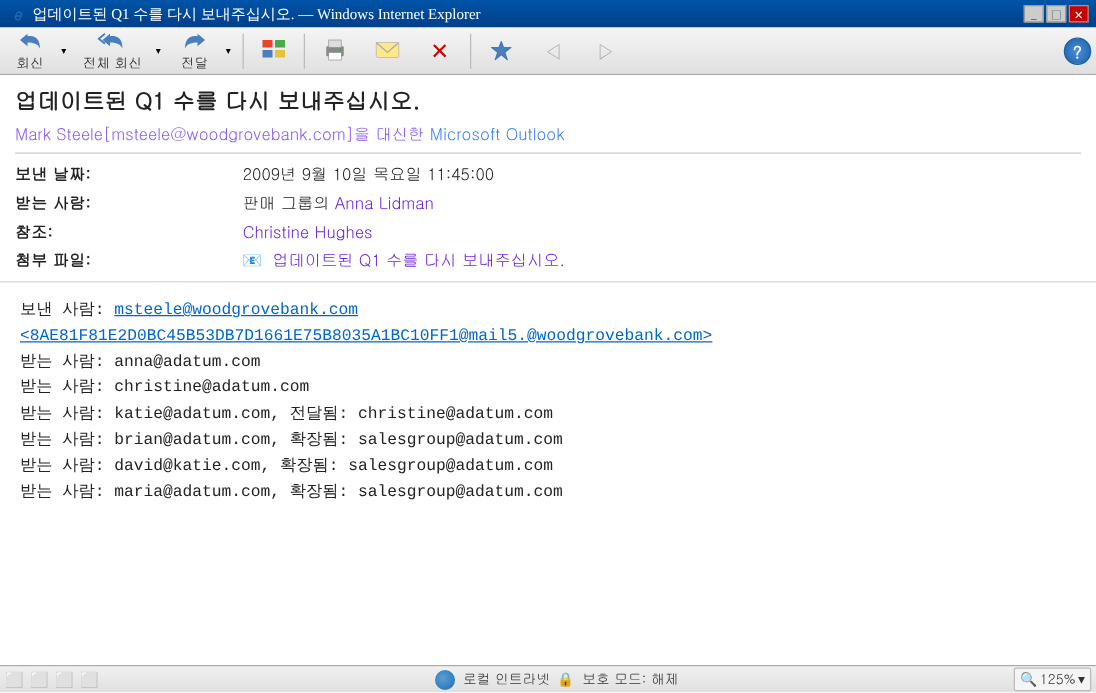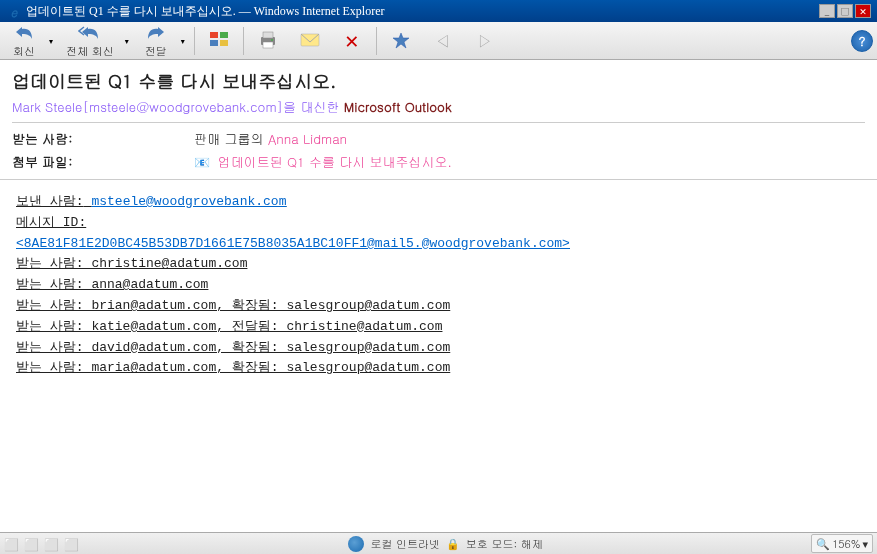--- a/index.html
+++ b/index.html
@@ -135,22 +135,22 @@
     .msg-sender-line {
       font-size: 13px;
       color: #555;
       margin-bottom: 6px;
     }
     .msg-sender-line a, .msg-sender-link {
       color: #8b5cf6;
       text-decoration: none;
     }
     .outlook-text {
-      color: #7f1d1d;
-      font-weight: bold;
+      color: #3b82f6;
+      font-weight: normal;
     }
     .header-table {
       width: 100%;
       border-collapse: collapse;
     }
     .header-table td {
       padding: 2px 0;
       vertical-align: top;
     }
     .header-label {
@@ -159,39 +159,38 @@
       white-space: nowrap;
       padding-right: 8px;
       font-size: 13px;
       min-width: 70px;
     }
     .header-value {
       color: #222;
       font-size: 13px;
     }
     .header-link {
-      color: #ec4899;
+      color: #6d28d9;
       text-decoration: none;
     }
     .attachment-icon {
       font-size: 13px;
       margin-right: 3px;
     }
 
     
     .msg-body {
       flex: 1;
       background: #fff;
       padding: 12px 16px;
       overflow-y: auto;
       font-size: 13px;
       color: #222;
       font-family: 'Courier New', monospace;
       line-height: 1.6;
-      text-decoration: underline;
     }
     .body-link {
       color: #0066cc;
       text-decoration: underline;
     }
 
     
     .status-bar {
       background: linear-gradient(to bottom, #f0f0f0, #e0e0e0);
       border-top: 1px solid #aaa;
@@ -378,73 +377,80 @@
 
 <div class="msg-header">
   <div class="msg-subject">업데이트된 Q1 수를 다시 보내주십시오.</div>
   <div class="msg-sender-line">
     <span class="msg-sender-link">Mark Steele[msteele@woodgrovebank.com]을 대신한</span>
     <span class="outlook-text">Microsoft Outlook</span>
   </div>
   <hr class="divider-h">
   <table class="header-table">
     <tbody>
+        <tr>
+      <td class="header-label">보낸 날짜:</td>
+      <td class="header-value">2009년 9월 10일 목요일 11:45:00</td>
+    </tr>
     <tr>
       <td class="header-label">받는 사람:</td>
       <td class="header-value">
         <span>판매 그룹의</span>
         <a class="header-link">Anna Lidman</a>
+      </td>
+    </tr>
+    <tr>
+      <td class="header-label">참조:</td>
+      <td class="header-value">
+        <a class="header-link">Christine Hughes</a>
       </td>
     </tr>
     <tr>
       <td class="header-label">첨부 파일:</td>
       <td class="header-value">
         <span class="attachment-icon">📧</span>
         <a class="header-link">업데이트된 Q1 수를 다시 보내주십시오.</a>
       </td>
     </tr>
   </tbody>
     </table>
 </div>
 
 <div class="msg-body">
   <div>
     <span>보낸 사람:</span>
     <span> </span>
     <a class="body-link">msteele@woodgrovebank.com</a>
   </div>
   <div>
-    <span>메시지 ID:</span>
-  </div>
-  <div>
     <a class="body-link">&lt;8AE81F81E2D0BC45B53DB7D1661E75B8035A1BC10FF1@mail5.@woodgrovebank.com&gt;</a>
   </div>
   <div id="recipients-container">
+      <div>받는 사람:  anna@adatum.com</div>
       <div>받는 사람:  christine@adatum.com</div>
-      <div>받는 사람:  anna@adatum.com</div>
+      <div>받는 사람:  katie@adatum.com,  전달됨:  christine@adatum.com</div>
       <div>받는 사람:  brian@adatum.com,  확장됨:  salesgroup@adatum.com</div>
-      <div>받는 사람:  katie@adatum.com,  전달됨:  christine@adatum.com</div>
-      <div>받는 사람:  david@adatum.com,  확장됨:  salesgroup@adatum.com</div>
+      <div>받는 사람:  david@katie.com,  확장됨:  salesgroup@adatum.com</div>
       <div>받는 사람:  maria@adatum.com,  확장됨:  salesgroup@adatum.com</div>
     </div>
 </div>
 
 <div class="status-bar">
   <div class="status-left">
     <div class="status-icon">⬜</div>
     <div class="status-icon">⬜</div>
     <div class="status-icon">⬜</div>
     <div class="status-icon">⬜</div>
   </div>
   <div class="status-center">
     <div class="status-globe"></div>
     <span>로컬 인트라넷</span>
     <span>🔒</span>
     <span>보호 모드: 해제</span>
   </div>
   <div class="status-right">
     <div class="zoom-btn">
       <span>🔍</span>
-      <span>156%</span>
+      <span>125%</span>
       <span>▾</span>
     </div>
   </div>
 </div>
 
 </body></html>

